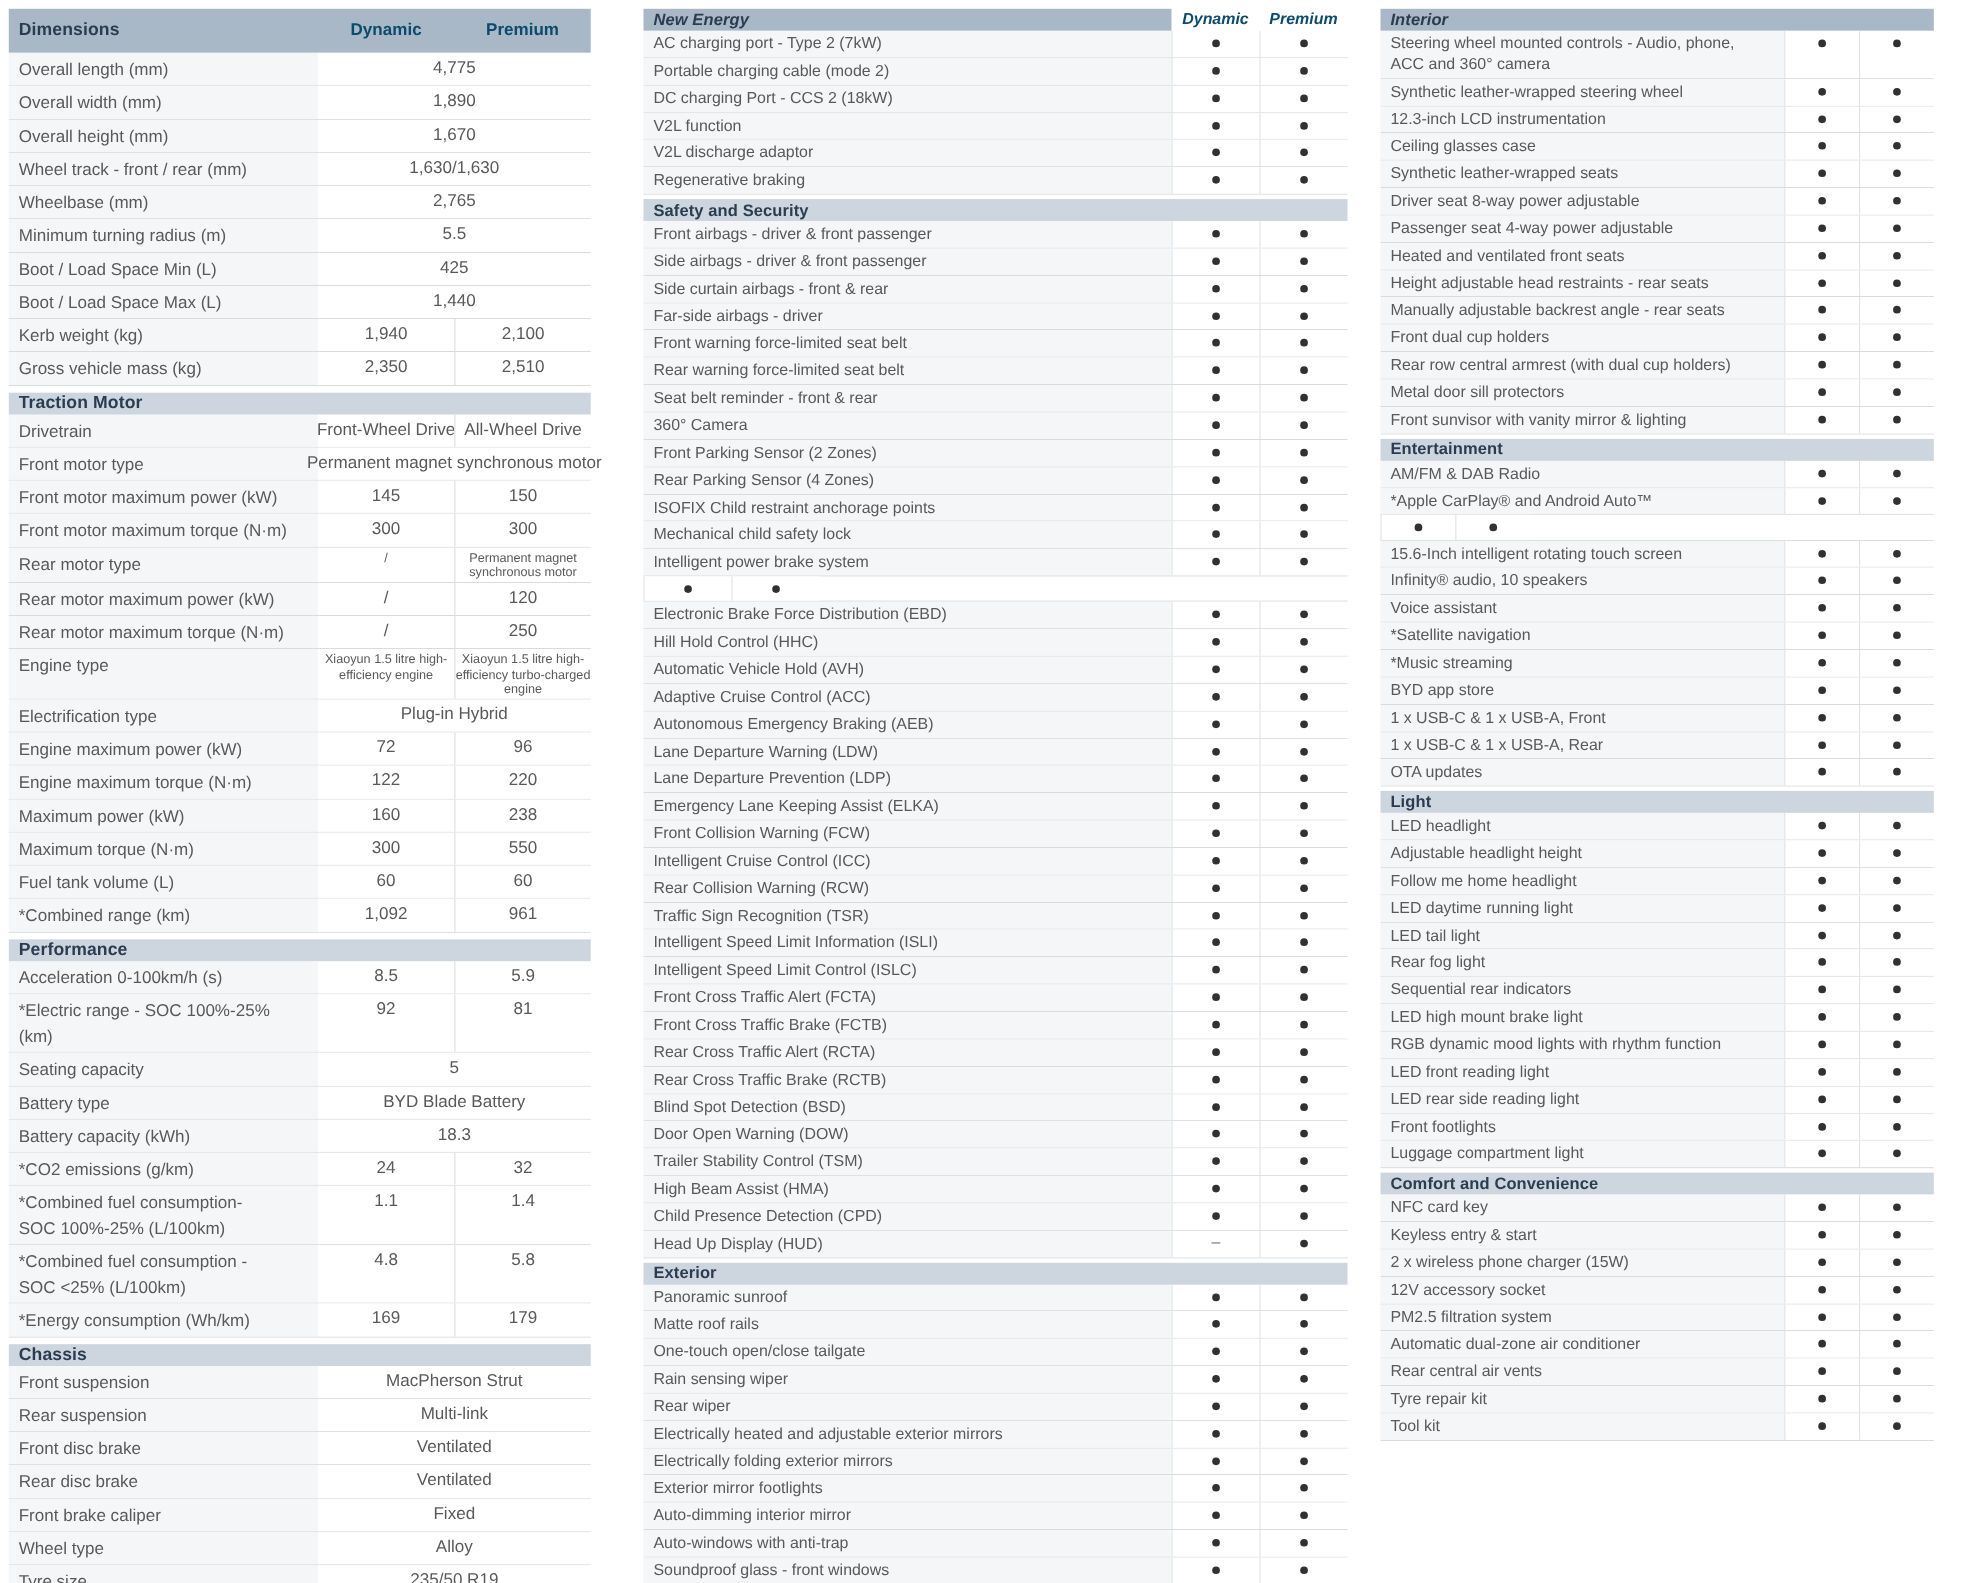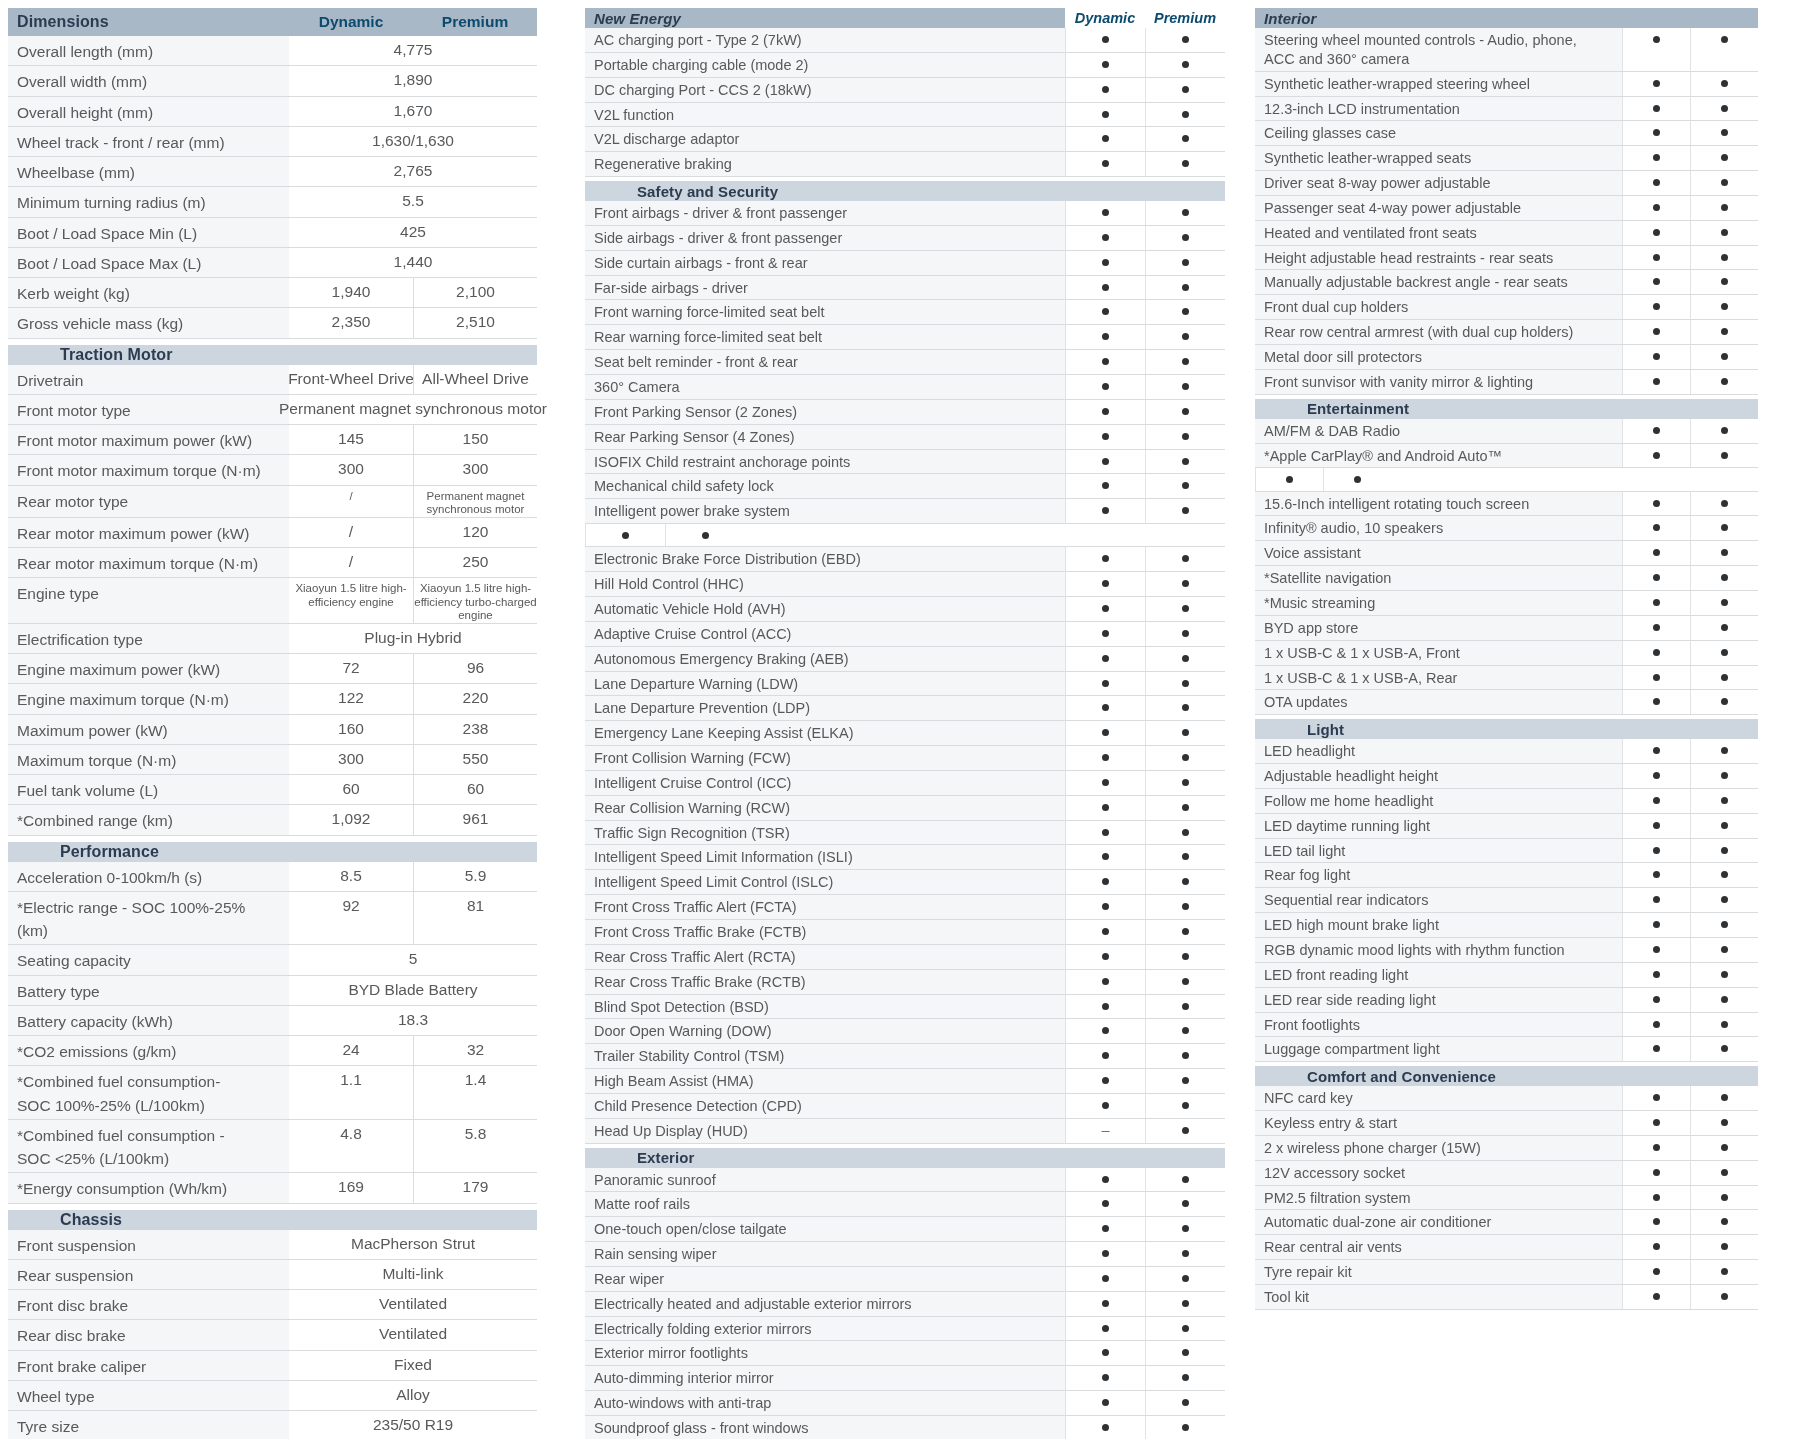--- a/index.html
+++ b/index.html
@@ -10,23 +10,23 @@
     color: #58595b;
     overflow: hidden;
   }
   .page { display: flex; align-items: flex-start; padding: 8px 0 0 8px; }
 
   .tbl-left   { width: 529px; margin-right: 48px; --cw: 124px; --fs: 15.5px; --rh: 28.4px; }
   .tbl-middle { width: 640px; margin-right: 30px; --cw: 80px;  --fs: 14.5px; --rh: 23.3px; }
   .tbl-right  { width: 503px;                     --cw: 68px;  --fs: 14.5px; --rh: 23.3px; }
 
   .sec { display: flex; align-items: stretch; }
-  .sec.main { height: 28px; background: #a9b8c7; }
+  .sec.main { height: 40px; background: #a9b8c7; }
   .tbl-middle .sec.main, .tbl-right .sec.main { height: 20px; font-style: italic; }
-  .sec.sub { height: 20px; margin-top: 6px; background: #cdd5df; padding-left: 43px; }
+  .sec.sub { height: 20px; margin-top: 6px; background: #cdd5df; }
   .tbl-middle .sec.sub, .tbl-right .sec.sub { margin-top: 4px; }
   .sec.main.plain { background: transparent; }
   .sec.main.plain .sec-title { background: #a9b8c7; }
   .sec-title {
     flex: 1; display: flex; align-items: center;
     padding: 0 9px; font-weight: bold; color: #2c3c50;
     font-size: calc(var(--fs) + 0.5px); letter-spacing: .1px;
   }
   .sec-var {
     width: var(--cw); display: flex; align-items: center; justify-content: center;

